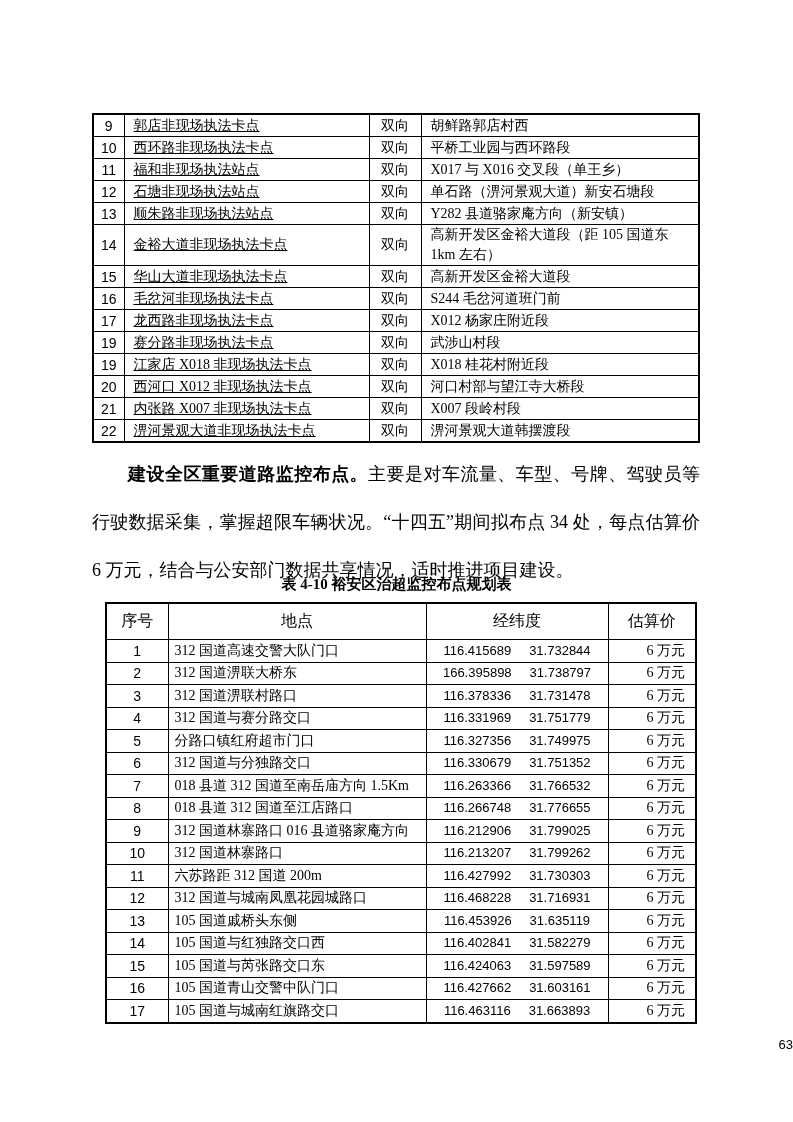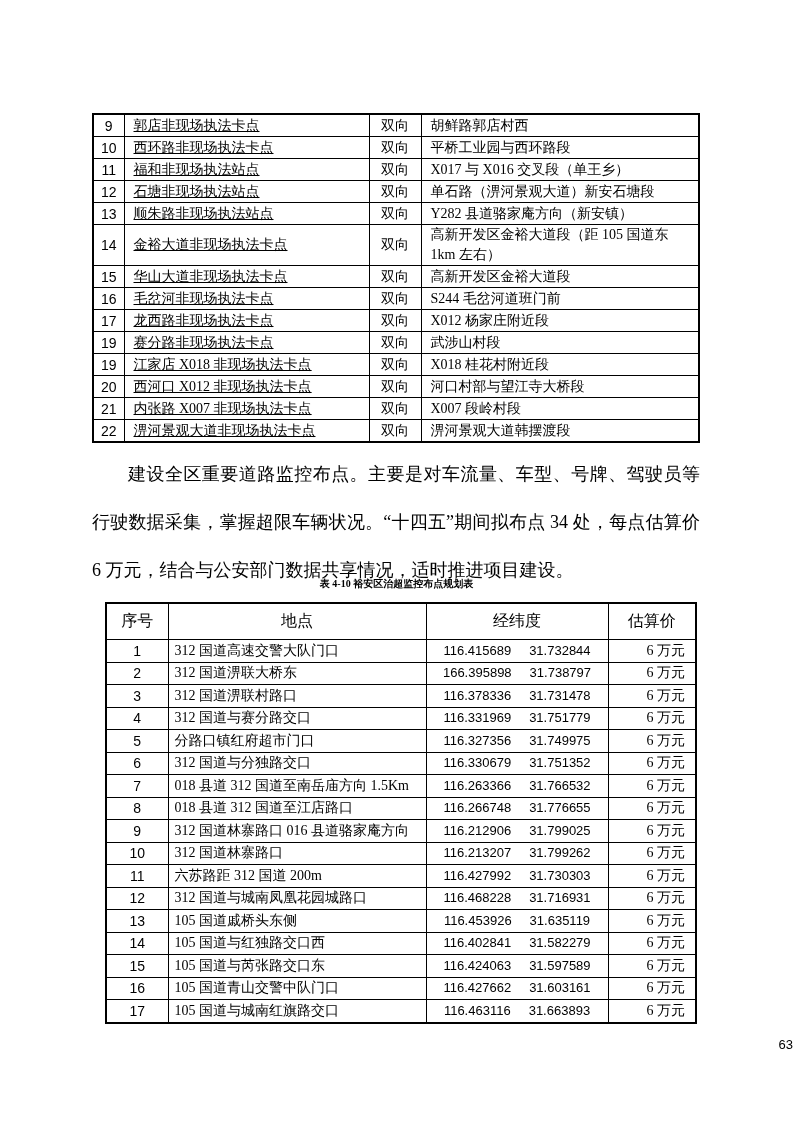--- a/index.html
+++ b/index.html
@@ -32,27 +32,27 @@
 
   .num { font-family:"Liberation Sans","DejaVu Sans",sans-serif; font-size:13px; }
 
   
   .body-par {
     position:absolute; left:92px; top:450px; width:608px;
     margin:0;
     font-size:18px; line-height:48px;
     text-align:justify; text-indent:2em;
   }
-  .body-par b { font-weight:normal; }
+  .body-par b { font-weight:bold; }
 
   
   .table-title {
     position:absolute; left:0; right:0; top:574px;
     text-align:center;
-    font-size:10px; font-weight:bold; line-height:20px;
+    font-size:15px; font-weight:bold; line-height:20px;
   }
 
   
   .t2 {
     position:absolute; left:105px; top:602px;
     width:590px;
     border-collapse:collapse;
     table-layout:fixed;
   }
   .t2, .t2 td, .t2 th { border:1px solid #000; }

